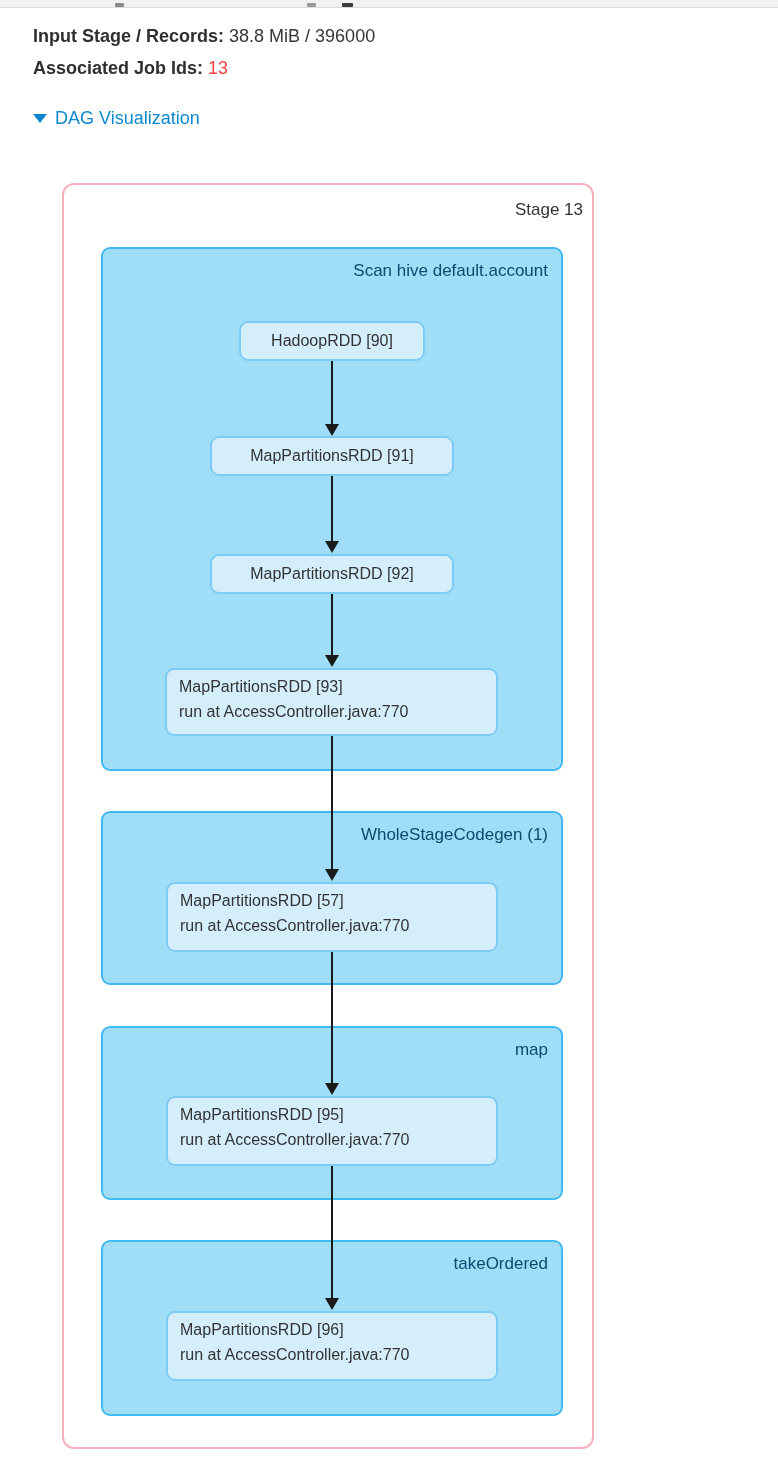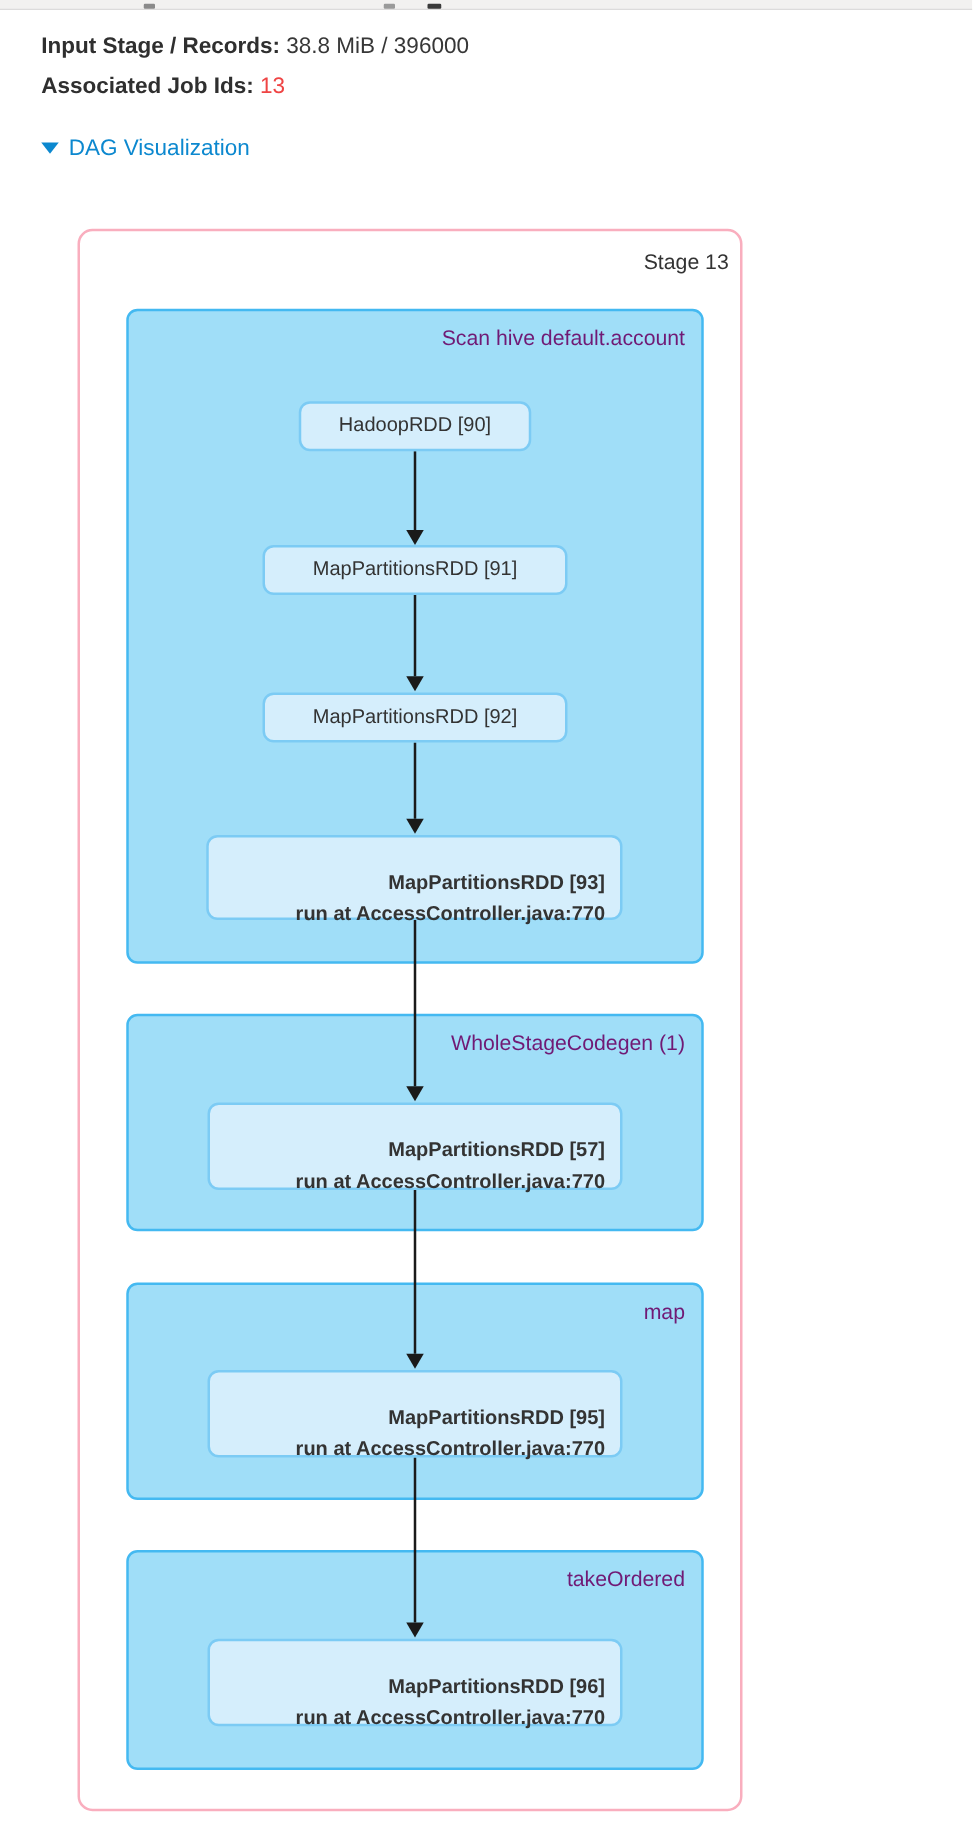--- a/index.html
+++ b/index.html
@@ -90,21 +90,21 @@
     background: #a0def8;
     border: 2px solid #44b9f1;
     border-radius: 9px;
     box-sizing: border-box;
     z-index: 1;
   }
   .cluster-label {
     position: absolute;
     top: 12px; right: 13px;
     font-size: 17px;
-    color: #701a75;
+    color: #0c4a6e;
   }
   .c1 { top: 62px;   height: 524px; }
   .c2 { top: 626px;  height: 174px; }
   .c3 { top: 841px;  height: 174px; }
   .c4 { top: 1055px; height: 176px; }
 
   
   .node {
     position: absolute;
     background: #d5eefc;
@@ -115,24 +115,23 @@
     color: #333;
     z-index: 6;
   }
   .node.center {
     display: flex;
     align-items: center;
     justify-content: center;
     text-align: left;
   }
   .node.two-line {
-    padding: 24px 12px;
+    padding: 4px 12px;
     line-height: 25px;
-    text-align: right;
-    font-weight: bold;
+    text-align: left;
   }
   .n90 { left: 175px; top: 136px;  width: 186px; height: 40px; }
   .n91 { left: 146px; top: 251px;  width: 244px; height: 40px; }
   .n92 { left: 146px; top: 369px;  width: 244px; height: 40px; }
   .n93 { left: 101px; top: 483px;  width: 333px; height: 68px; }
   .n94 { left: 102px; top: 697px;  width: 332px; height: 70px; }
   .n95 { left: 102px; top: 911px;  width: 332px; height: 70px; }
   .n96 { left: 102px; top: 1126px; width: 332px; height: 70px; }
 
   

